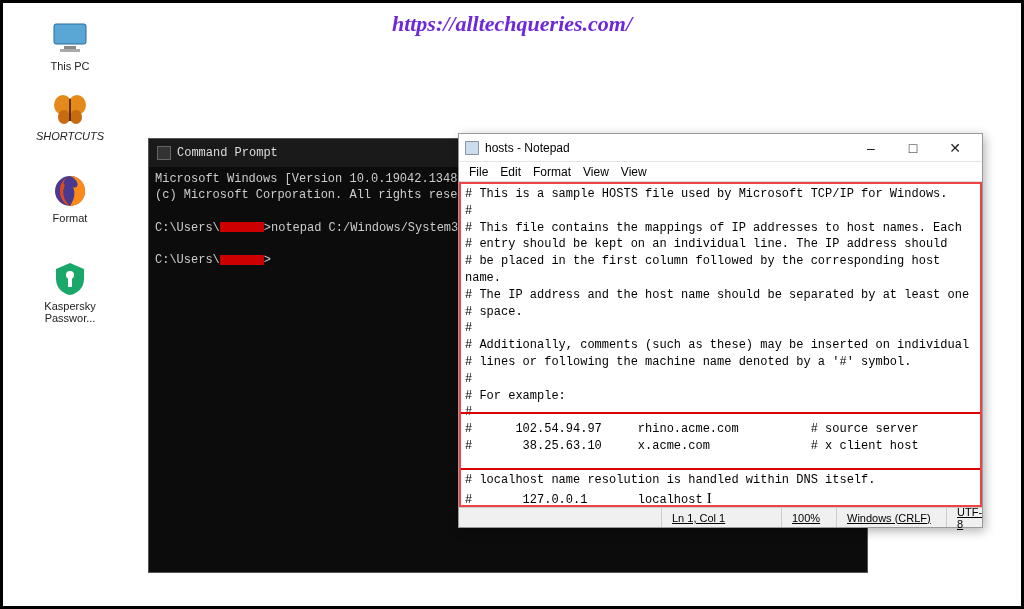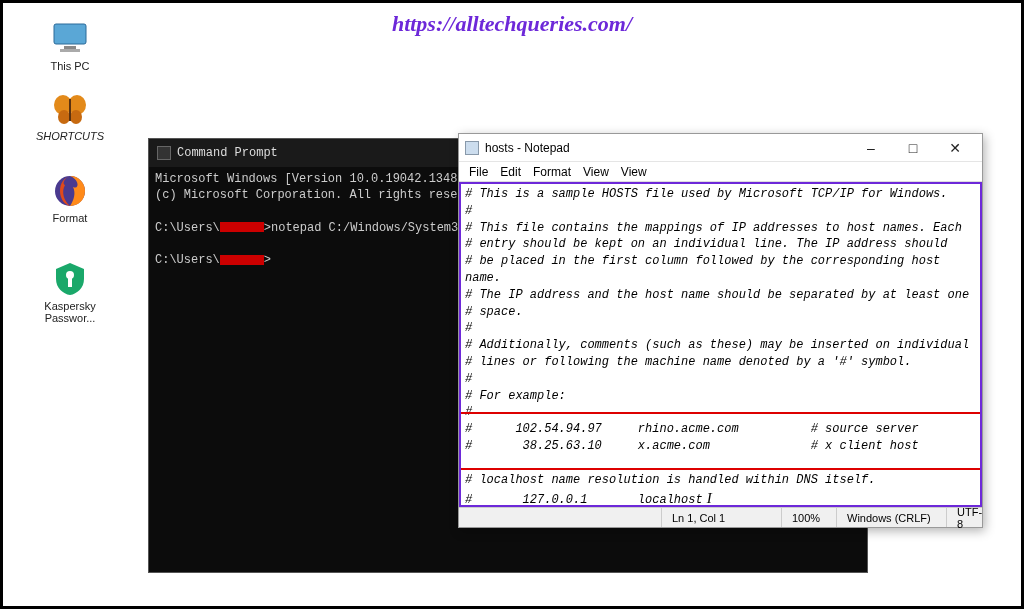--- a/index.html
+++ b/index.html
@@ -108,23 +108,22 @@
     display: flex;
     align-items: center;
     padding: 0 4px;
     font-size: 12px;
     border-bottom: 1px solid #ddd;
   }
   .np-menubar span { padding: 1px 6px; }
   .np-content-wrap {
     flex: 1;
     position: relative;
-    border: 2px solid #6d28d9;
+    border: 2px solid #ef4444;
     overflow: hidden;
-    font-style: italic;
   }
   .np-content {
     font-family: Consolas, "Courier New", monospace;
     font-size: 12px;
     line-height: 1.4;
     padding: 2px 4px;
     white-space: pre-wrap;
     color: #000;
   }
   .np-redbox {
@@ -139,20 +138,21 @@
     display: flex;
     font-size: 11px;
     align-items: center;
   }
   .np-statusbar > div {
     border-left: 1px solid #ccc;
     padding: 8px 10px;
     height: 100%;
     display: flex;
     align-items: center;
+    text-decoration: underline;
   }
   .np-statusbar > div:first-child { border-left: none; flex:1; }
   .sb-ln   { width: 120px; }
   .sb-zoom { width: 55px; }
   .sb-eol  { width: 110px; }
   .sb-enc  { width: 36px; }
   .text-cursor {
     display: inline-block;
     font-family: serif;
     font-size: 15px;

